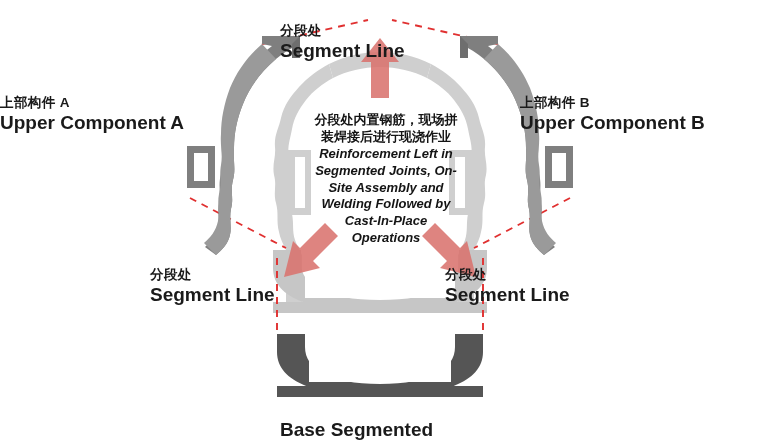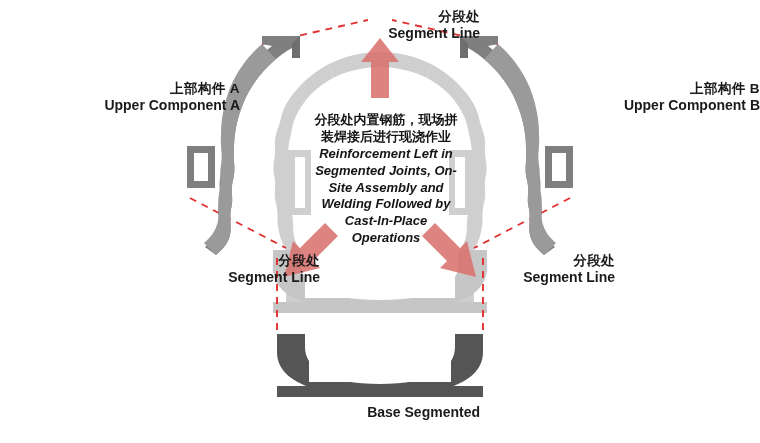--- a/index.html
+++ b/index.html
@@ -8,28 +8,29 @@
     background:#ffffff;
     font-family:"Liberation Sans","DejaVu Sans",sans-serif;
     overflow:hidden;
     position:relative;
   }
   #stage{position:absolute;left:0;top:0;width:760px;height:443px;}
   svg.layer{position:absolute;left:0;top:0;width:760px;height:443px;}
 
   .lbl{
     position:absolute;
-    text-align:right;
+    text-align:left;
     font-weight:bold;
     color:#1a1a1a;
     line-height:1.28;
     white-space:nowrap;
+    margin-top:14px;
   }
   .lbl .cn{font-size:13.5px;display:block;letter-spacing:.4px;}
-  .lbl .en{font-size:14px;display:block;}
+  .lbl .en{font-size:19px;display:block;}
 
   #center-note{
     position:absolute;
     left:310px;top:112px;
     width:152px;
     font-size:13px;
     font-weight:bold;
     color:#141414;
     line-height:1.30;
     text-align:center;

